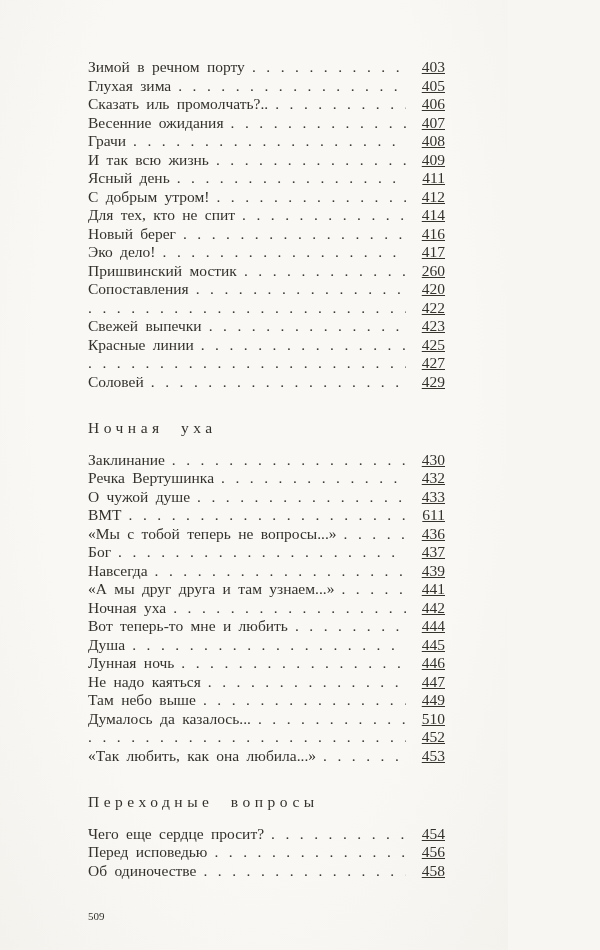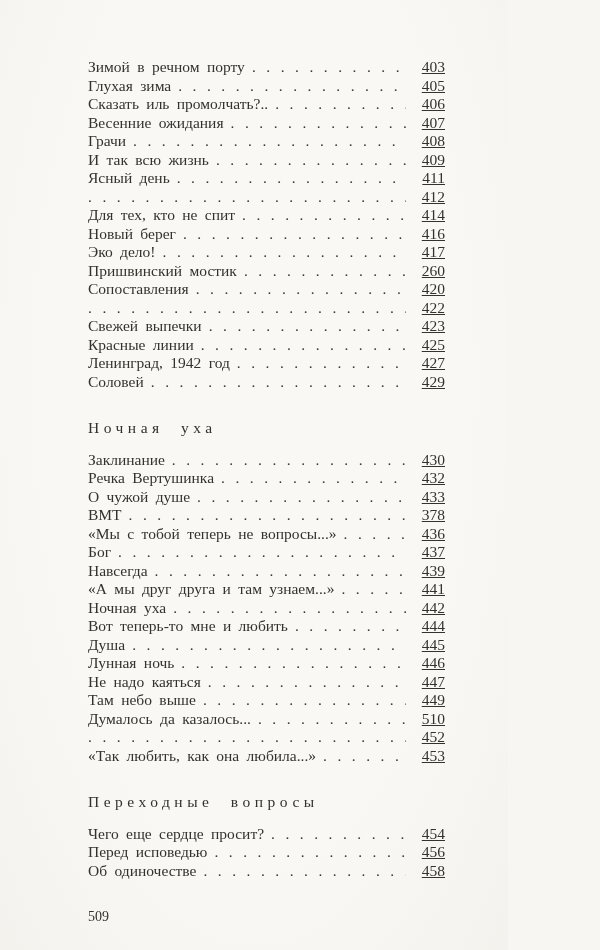--- a/index.html
+++ b/index.html
@@ -57,21 +57,21 @@
   .pagenum {
     flex: 0 0 auto;
     width: 34px;
     margin-left: 5px;
     text-align: right;
     white-space: nowrap;
     text-decoration: underline;
   }
   .footer {
     margin-top: 27px;
-    font-size: 14px;
+    font-size: 11px;
     line-height: 19px;
   }
 </style>
 </head>
 <body>
 
 <div class="page">
   <div class="toc" id="toc">
       <div class="section">
         <div class="row">
@@ -103,20 +103,21 @@
           <span class="title">И так всю жизнь</span>
           <span class="leader">............................................................</span>
           <span class="pagenum">409</span>
         </div>
         <div class="row">
           <span class="title">Ясный день</span>
           <span class="leader">............................................................</span>
           <span class="pagenum">411</span>
         </div>
         <div class="row">
+          <span class="title">С добрым утром!</span>
           <span class="leader">............................................................</span>
           <span class="pagenum">412</span>
         </div>
         <div class="row">
           <span class="title">Для тех, кто не спит</span>
           <span class="leader">............................................................</span>
           <span class="pagenum">414</span>
         </div>
         <div class="row">
           <span class="title">Новый берег</span>
@@ -146,21 +147,20 @@
           <span class="title">Свежей выпечки</span>
           <span class="leader">............................................................</span>
           <span class="pagenum">423</span>
         </div>
         <div class="row">
           <span class="title">Красные линии</span>
           <span class="leader">............................................................</span>
           <span class="pagenum">425</span>
         </div>
         <div class="row">
-          <span class="title">Ленинград, 1942 год</span>
           <span class="leader">............................................................</span>
           <span class="pagenum">427</span>
         </div>
         <div class="row">
           <span class="title">Соловей</span>
           <span class="leader">............................................................</span>
           <span class="pagenum">429</span>
         </div>
       </div>
       <div class="section">
@@ -176,21 +176,21 @@
           <span class="pagenum">432</span>
         </div>
         <div class="row">
           <span class="title">О чужой душе</span>
           <span class="leader">............................................................</span>
           <span class="pagenum">433</span>
         </div>
         <div class="row">
           <span class="title">ВМТ</span>
           <span class="leader">............................................................</span>
-          <span class="pagenum">378</span>
+          <span class="pagenum">611</span>
         </div>
         <div class="row">
           <span class="title">«Мы с тобой теперь не вопросы...»</span>
           <span class="leader">............................................................</span>
           <span class="pagenum">436</span>
         </div>
         <div class="row">
           <span class="title">Бог</span>
           <span class="leader">............................................................</span>
           <span class="pagenum">437</span>

